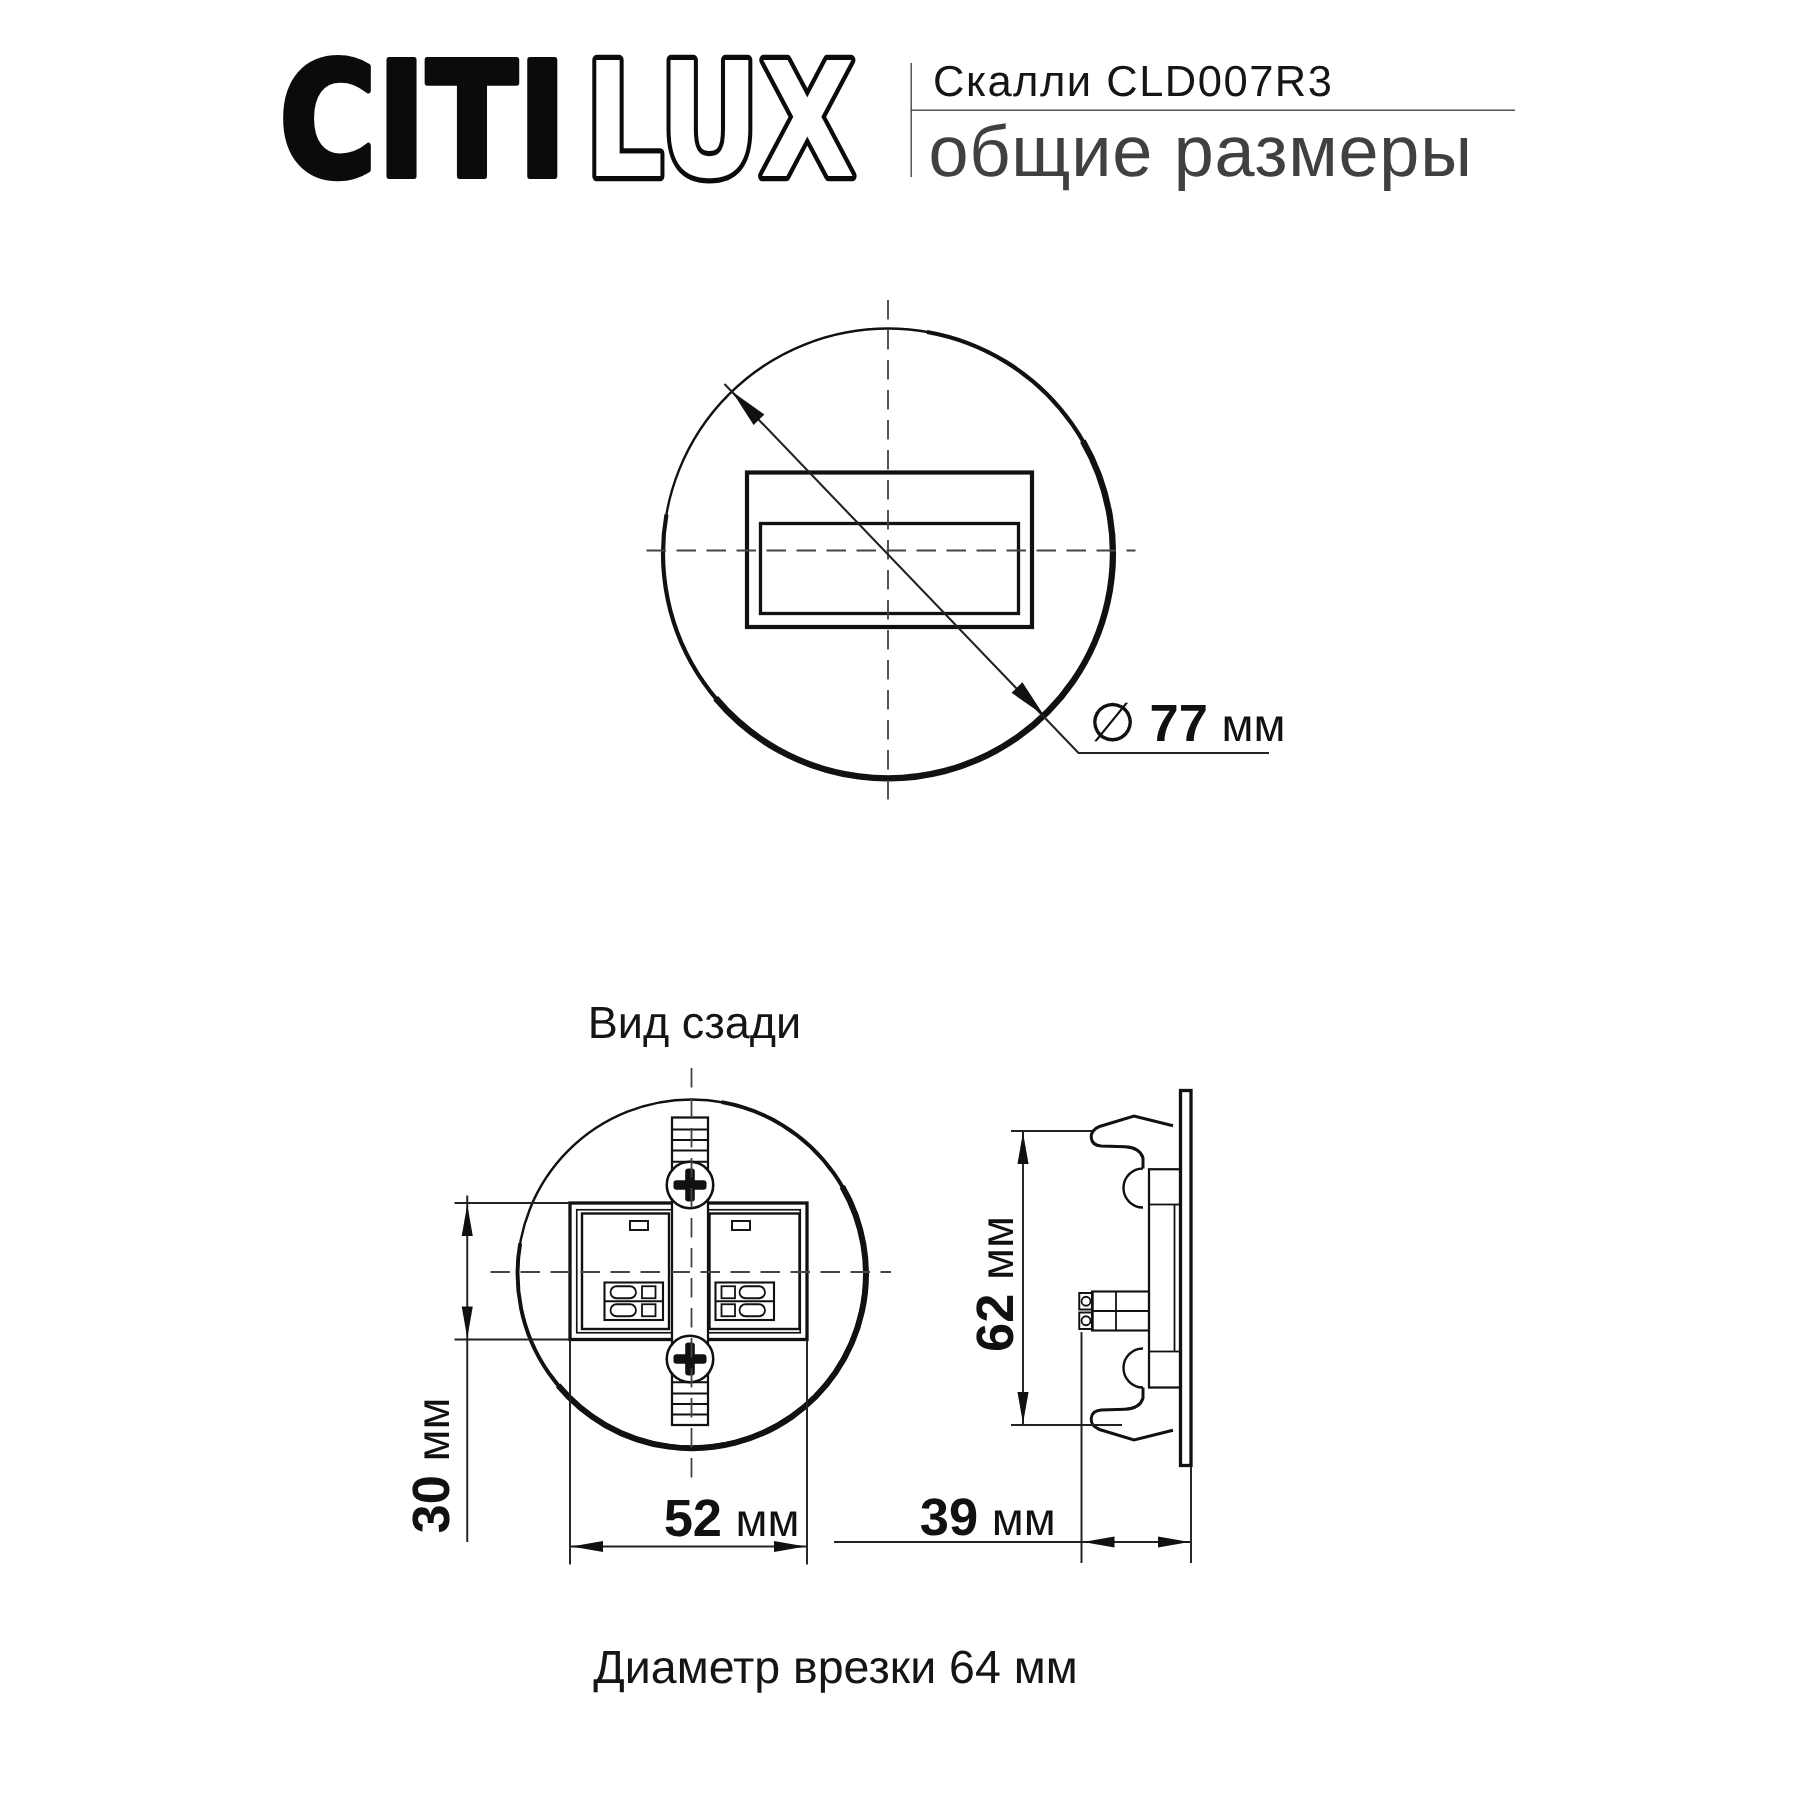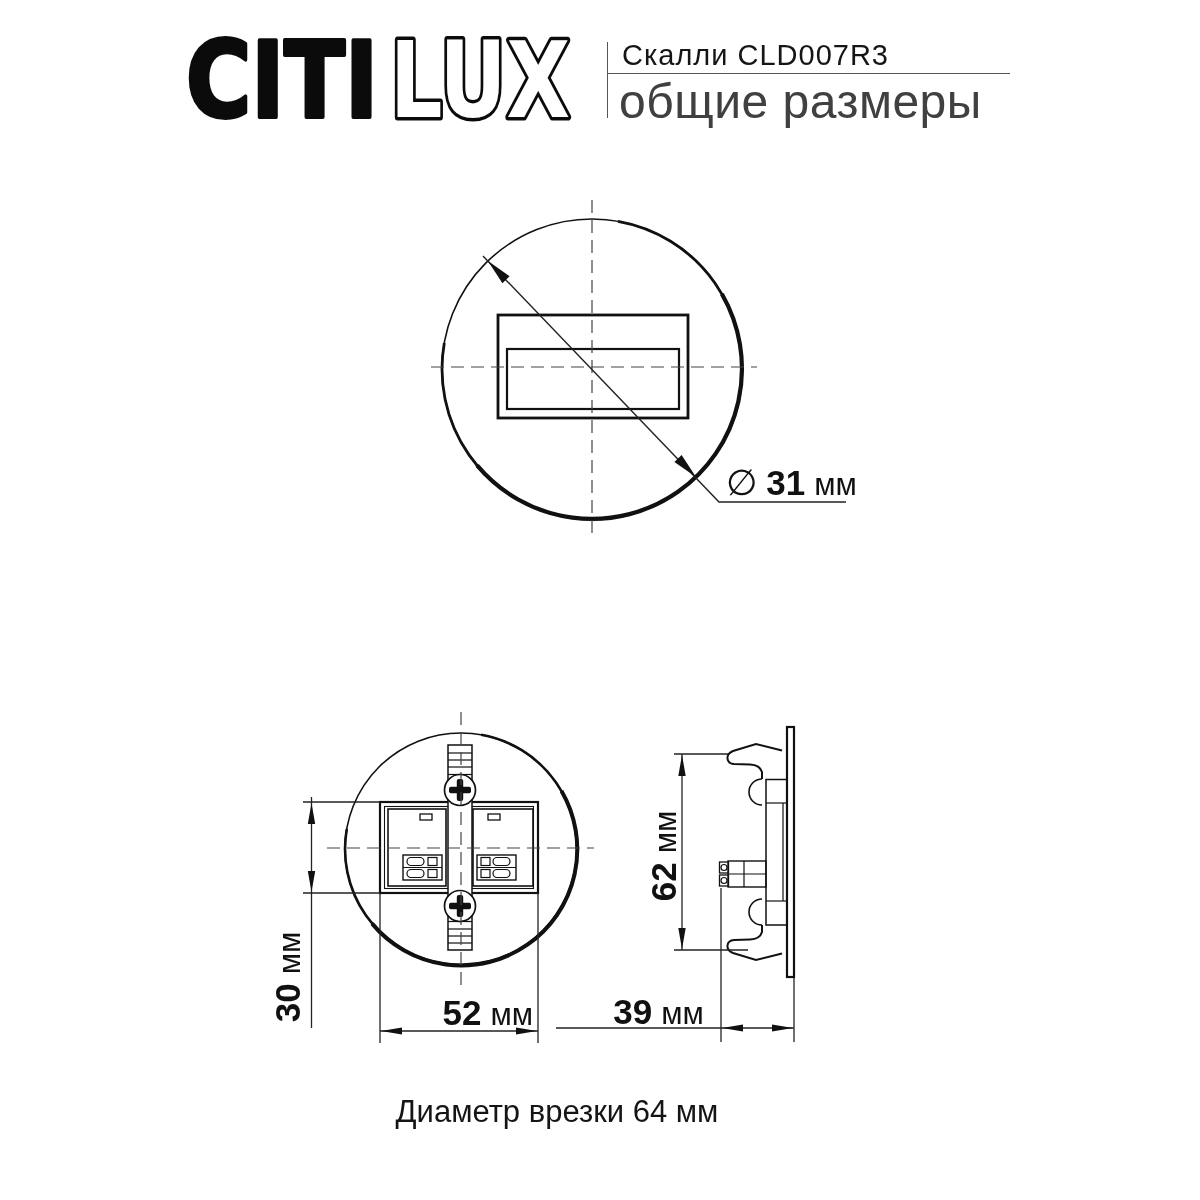--- a/index.html
+++ b/index.html
@@ -162,24 +162,25 @@
       <polygon points="722,1028 743,1024.4 743,1031.6" fill="#111" stroke="none"></polygon>
       <polygon points="793,1028 772,1024.4 772,1031.6" fill="#111" stroke="none"></polygon>
     </g>
   </svg>
 
   <div class="vline"></div>
   <div class="hline"></div>
   <div class="lbl hdr-model">Скалли CLD007R3</div>
   <div class="lbl hdr-title">общие размеры</div>
 
+  <div class="lbl view-title" style="left:353px;top:666px;">Вид сзади</div>
 
   <div class="lbl dim dim-77">
     <span class="sym">∅</span>
-    <span class="num">31</span>
+    <span class="num">77</span>
     <span class="unit">мм</span>
   </div>
 
   <div class="rot dim dim-30">
     <span class="num">30</span>
     <span class="unit">мм</span>
   </div>
 
   <div class="lbl dim dim-52">
     <span class="num">52</span>

